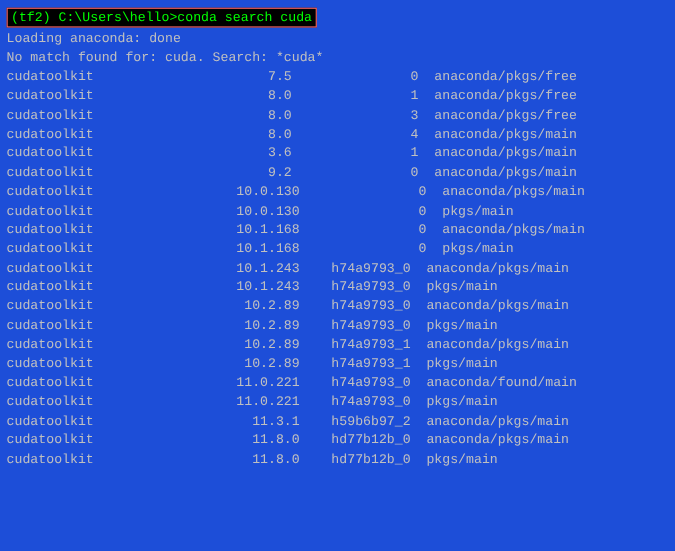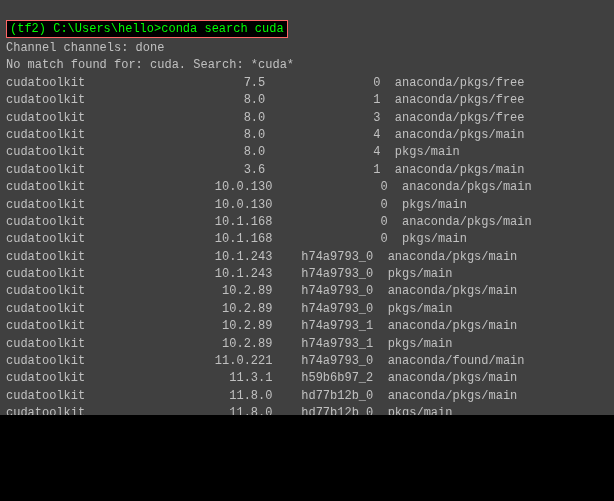--- a/index.html
+++ b/index.html
@@ -11,23 +11,23 @@
       width: 614px;
       height: 501px;
       background-color: #000000;
       font-family: 'Courier New', Courier, monospace;
       font-size: 12px;
       color: #c0c0c0;
       overflow: hidden;
     }
     .terminal {
       width: 614px;
-      height: 415px;
-      background-color: #404040;
-      padding: 20px 6px;
+      height: 501px;
+      background-color: #1d4ed8;
+      padding: 7px 6px;
       overflow: hidden;
     }
     .prompt-line {
       display: flex;
       align-items: center;
       margin-bottom: 2px;
     }
     .prompt-box {
       border: 1px solid #ff6666;
       color: #00ff00;
@@ -46,37 +46,38 @@
     }
   </style>
 </head>
 <body>
 
 <div class="terminal">
   <div class="prompt-line">
     <span class="prompt-box">(tf2) C:\Users\hello&gt;conda search cuda</span>
   </div>
   <div class="table-area">
-    <div class="line">Channel channels: done</div>
+    <div class="line">Loading anaconda: done</div>
     <div class="line">No match found for: cuda. Search: *cuda*</div>
     <div class="line">cudatoolkit                      7.5               0  anaconda/pkgs/free</div>
     <div class="line">cudatoolkit                      8.0               1  anaconda/pkgs/free</div>
     <div class="line">cudatoolkit                      8.0               3  anaconda/pkgs/free</div>
     <div class="line">cudatoolkit                      8.0               4  anaconda/pkgs/main</div>
-    <div class="line">cudatoolkit                      8.0               4  pkgs/main</div>
     <div class="line">cudatoolkit                      3.6               1  anaconda/pkgs/main</div>
+    <div class="line">cudatoolkit                      9.2               0  anaconda/pkgs/main</div>
     <div class="line">cudatoolkit                  10.0.130               0  anaconda/pkgs/main</div>
     <div class="line">cudatoolkit                  10.0.130               0  pkgs/main</div>
     <div class="line">cudatoolkit                  10.1.168               0  anaconda/pkgs/main</div>
     <div class="line">cudatoolkit                  10.1.168               0  pkgs/main</div>
     <div class="line">cudatoolkit                  10.1.243    h74a9793_0  anaconda/pkgs/main</div>
     <div class="line">cudatoolkit                  10.1.243    h74a9793_0  pkgs/main</div>
     <div class="line">cudatoolkit                   10.2.89    h74a9793_0  anaconda/pkgs/main</div>
     <div class="line">cudatoolkit                   10.2.89    h74a9793_0  pkgs/main</div>
     <div class="line">cudatoolkit                   10.2.89    h74a9793_1  anaconda/pkgs/main</div>
     <div class="line">cudatoolkit                   10.2.89    h74a9793_1  pkgs/main</div>
     <div class="line">cudatoolkit                  11.0.221    h74a9793_0  anaconda/found/main</div>
+    <div class="line">cudatoolkit                  11.0.221    h74a9793_0  pkgs/main</div>
     <div class="line">cudatoolkit                    11.3.1    h59b6b97_2  anaconda/pkgs/main</div>
     <div class="line">cudatoolkit                    11.8.0    hd77b12b_0  anaconda/pkgs/main</div>
     <div class="line">cudatoolkit                    11.8.0    hd77b12b_0  pkgs/main</div>
 
   </div>
 </div>
 
 </body></html>

